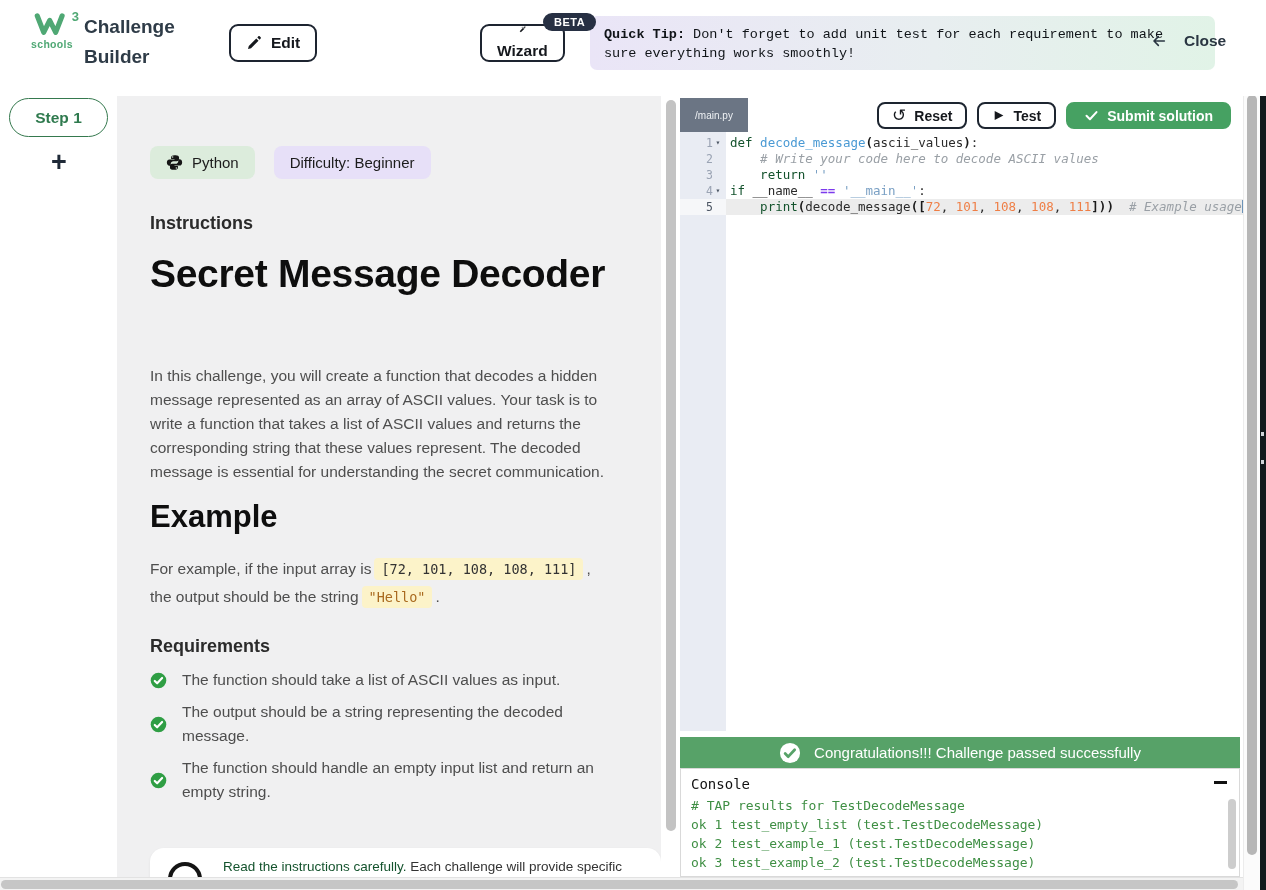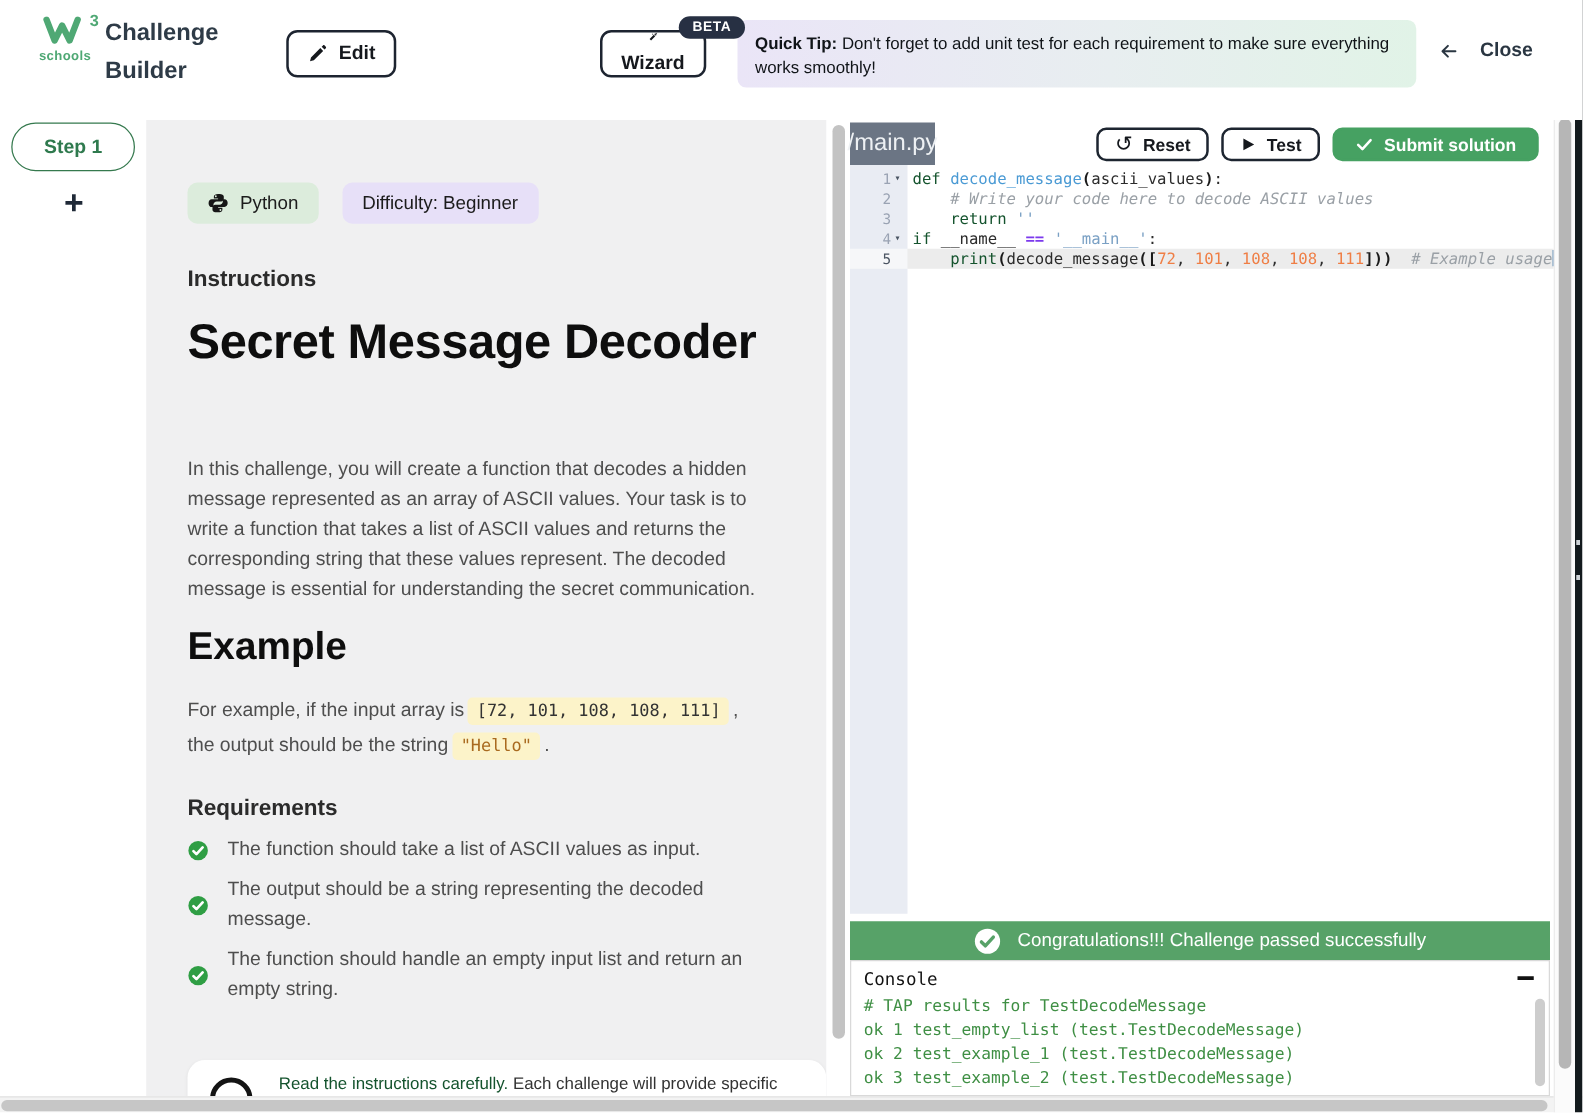--- a/index.html
+++ b/index.html
@@ -16,23 +16,23 @@
   .logo-sub { font-size:10.5px; font-weight:700; color:#4fa874; letter-spacing:.3px; margin-top:-3px; }
   .app-title { position:absolute; left:84px; top:12px; font-size:19px; line-height:30px; font-weight:700; color:#2e3b47; }
   .hbtn { position:absolute; top:24px; height:38px; display:inline-flex; align-items:center; gap:9px;
           background:#fff; border:2px solid #1d2430; border-radius:9px; font-weight:700; font-size:15.5px;
           color:#15181d; padding:0 15px; cursor:pointer; font-family:inherit; }
   .btn-edit { left:229px; }
   .btn-save { left:319px; }
   .btn-wizard { left:480px;flex-direction:column; }
   .beta-badge { position:absolute; left:543px; top:13px; background:#273043; color:#fff; font-size:11px;
                 font-weight:700; padding:3px 11px; border-radius:10px; letter-spacing:.5px; z-index:6; }
-  .quick-tip { position:absolute; left:590px; top:16px; width:543px; height:54px; border-radius:7px;
+  .quick-tip { position:absolute; left:590px; top:16px; width:625px; height:54px; border-radius:7px;
                background:linear-gradient(90deg,#eae5f7 0%, #e8eef0 55%, #e1f3e7 100%);
-               padding:9px 14px; font-size:13.5px; line-height:19px; color:#101418; }
+               padding:9px 14px; font-size:13.5px; line-height:19px; color:#101418;font-family:Liberation Mono, monospace; }
   .quick-tip b { font-weight:700; }
   .close-btn { position:absolute; left:1150px; top:32px; display:inline-flex; align-items:center; gap:16px;
                background:none; border:none; font-weight:700; font-size:15.5px; color:#2a3642; cursor:pointer; font-family:inherit; }
   
   .step-pill { position:absolute; left:9px; top:98px; width:99px; height:39px; border:1.5px solid #35794e;
                border-radius:20px; background:#fff; color:#2f7a4e; font-weight:700; font-size:15.5px;
                display:flex; align-items:center; justify-content:center; cursor:pointer; font-family:inherit; }
   .add-step { position:absolute; left:45px; top:148px; width:28px; height:28px; background:none; border:none;
               font-size:27px; font-weight:700; color:#1f2937; line-height:28px; cursor:pointer; font-family:inherit; }
   
@@ -60,21 +60,21 @@
   .note-card { position:absolute; left:33px; top:752px; width:511px; height:70px; background:#fff;
                border-radius:14px; box-shadow:0 1px 3px rgba(0,0,0,.06); }
   .note-icon { position:absolute; left:18px; top:14px; width:34px; height:34px; border:4px solid #141414; border-radius:50%; }
   .note-text { margin-left:73px; padding-top:9px; width:425px; font-size:13.5px; line-height:19px; color:#333; }
   .note-text b { font-weight:400; color:#14532d; }
   
   .panel-scrollbar { position:absolute; left:666px; top:100px; width:10px; height:731px; background:#c3c3c3; border-radius:5px; }
   
   .editor { position:absolute; left:680px; top:96px; width:560px; height:635px; background:#fff; }
   .file-tab { position:absolute; left:0; top:2px; width:68px; height:34px; background:#6b7584; color:#eef1f4;
-              font-size:19px; display:flex; align-items:center; justify-content:center; cursor:pointer; }
+              font-size:10px; display:flex; align-items:center; justify-content:center; cursor:pointer; }
   .editor-actions { position:absolute; top:6px; right:9px; display:flex; gap:10px; }
   .ebtn { height:27px; display:inline-flex; align-items:center; gap:8px; background:#fff; border:2px solid #1d2530;
           border-radius:8px; font-weight:700; font-size:14px; color:#15181d; padding:0 13px; cursor:pointer; font-family:inherit; }
   .ebtn-submit { background:#46a162; border:2px solid #46a162; color:#fff; padding:0 16px; }
   .reset-glyph { font-size:17px; line-height:14px; font-weight:400; }
   .gutter-strip { position:absolute; left:0; top:36px; bottom:0; width:46px; background:#e9ecf3; }
   .code-block { position:absolute; left:0; top:39px; right:0; }
   .code-row { display:flex; height:16px; font-family:"DejaVu Sans Mono", monospace; font-size:12.5px; line-height:16px; }
   .ln { width:46px; flex:none; display:flex; justify-content:flex-end; align-items:center; padding-right:3px;
         color:#9aa3b3; font-size:11.5px; }

